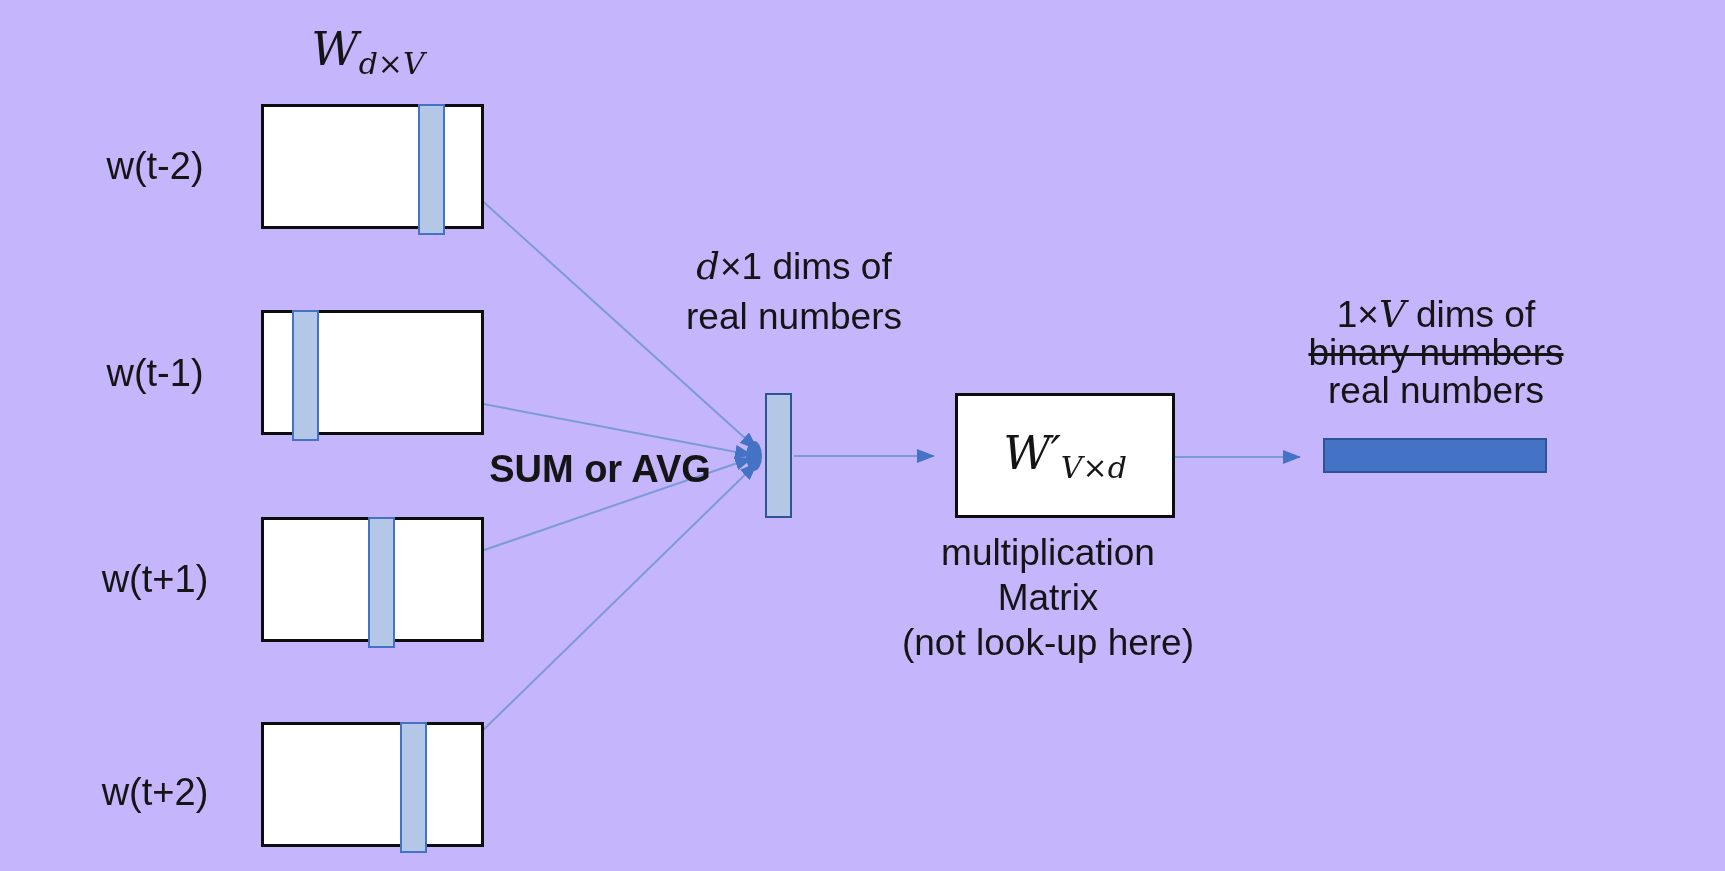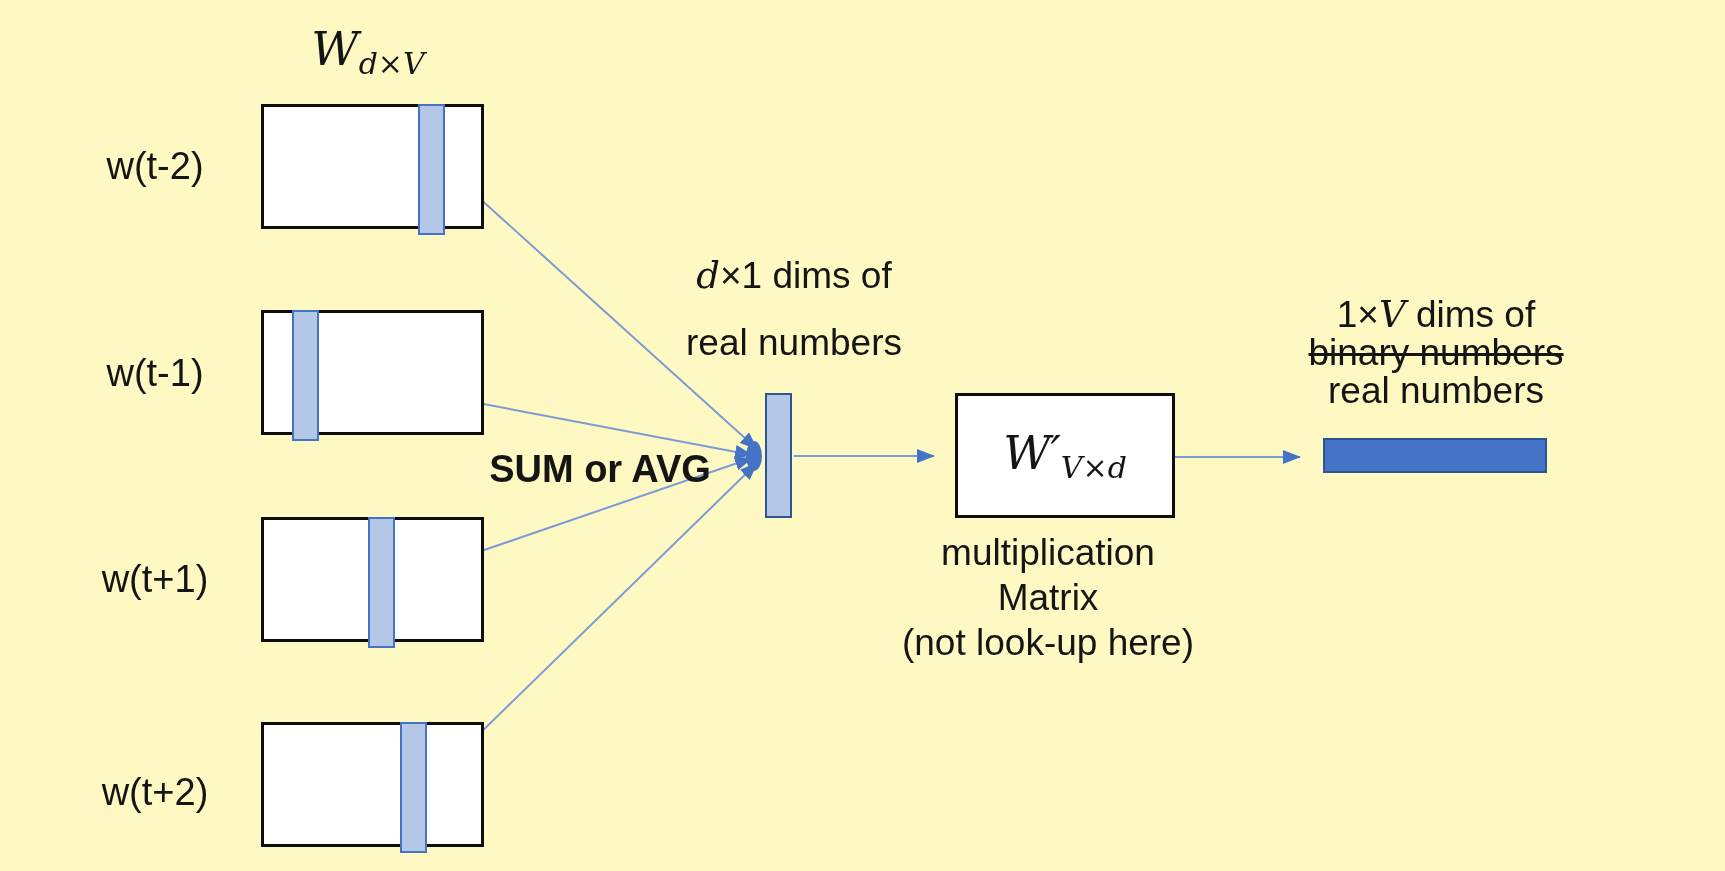--- a/index.html
+++ b/index.html
@@ -4,21 +4,21 @@
 <style>
   :root{
     --stripe-fill:#b4c7e7; --stripe-border:#4472c4;
     --bar-fill:#b4c7e7; --bar-border:#2f5496;
     --line-color:#7c9bd6; --arrow-color:#4472c4;
     --output-fill:#4472c4; --output-border:#2f5496;
     --box-border:#0d0d0d; --text-color:#151515;
   }
   html,body{margin:0;padding:0;background:#fff;}
   .canvas{
-    position:relative; width:1725px; height:871px; background:#fef9c3;
+    position:relative; width:1725px; height:871px; background:#c4b5fd;
     font-family:"Liberation Sans", sans-serif; color:var(--text-color);
     overflow:hidden;
   }
   .wires{position:absolute; left:0; top:0; width:1725px; height:871px;}
 
   .input-box{
     position:absolute; left:261px; width:223px; height:125px;
     border:3px solid var(--box-border); box-sizing:border-box; background:#fff;
   }
   .b1{top:104px;} .b2{top:310px;} .b3{top:517px;} .b4{top:722px;}
@@ -38,21 +38,21 @@
 
   .math{font-family:"DejaVu Serif", serif; font-style:italic;}
   .matrix-title{
     position:absolute; left:268px; top:22px; width:200px; text-align:center;
     font-size:46px; white-space:nowrap;
   }
   .matrix-title .sub, .proj-label .sub{
     font-size:30px; vertical-align:-9px; font-family:"DejaVu Serif", serif; font-style:italic;
   }
 
-  .caption{position:absolute; text-align:center; font-size:37px; line-height:67px; white-space:nowrap;}
+  .caption{position:absolute; text-align:center; font-size:37px; line-height:50px; white-space:nowrap;}
   .hidden-caption{left:644px; top:242px; width:300px;}
   .sum-label{position:absolute; left:480px; top:448px; width:240px; text-align:center;
     font-size:38px; white-space:nowrap;font-weight:bold;}
   .proj-caption{left:898px; top:530px; width:300px; line-height:45px;}
   .output-caption{left:1286px; top:288px; width:300px; line-height:38px;margin-top:8px;}
   .struck{text-decoration:line-through; text-decoration-thickness:3px;}
 
   .hidden-bar{
     position:absolute; left:765px; top:393px; width:27px; height:125px;
     background:var(--bar-fill); border:2.5px solid var(--bar-border); box-sizing:border-box;

